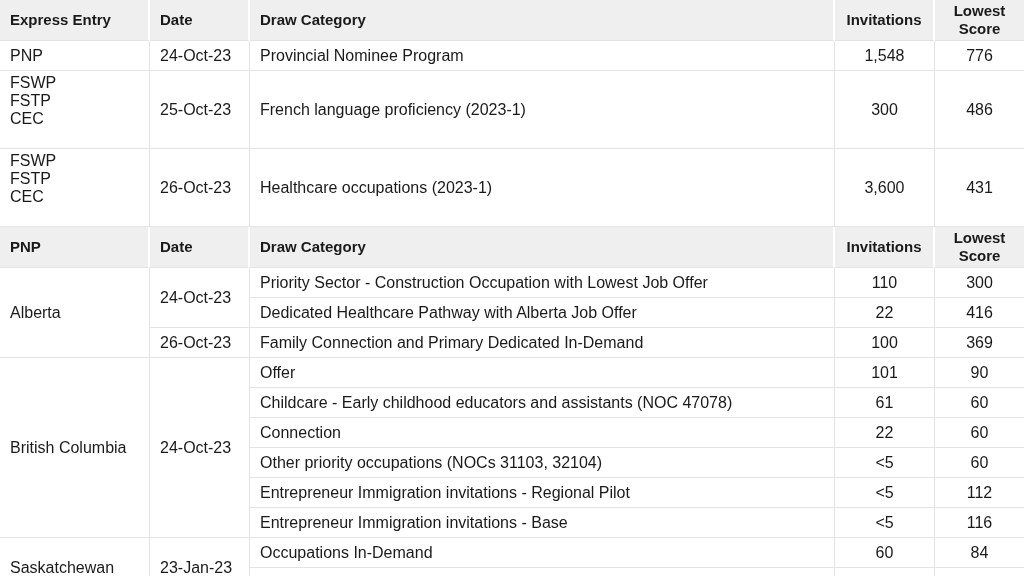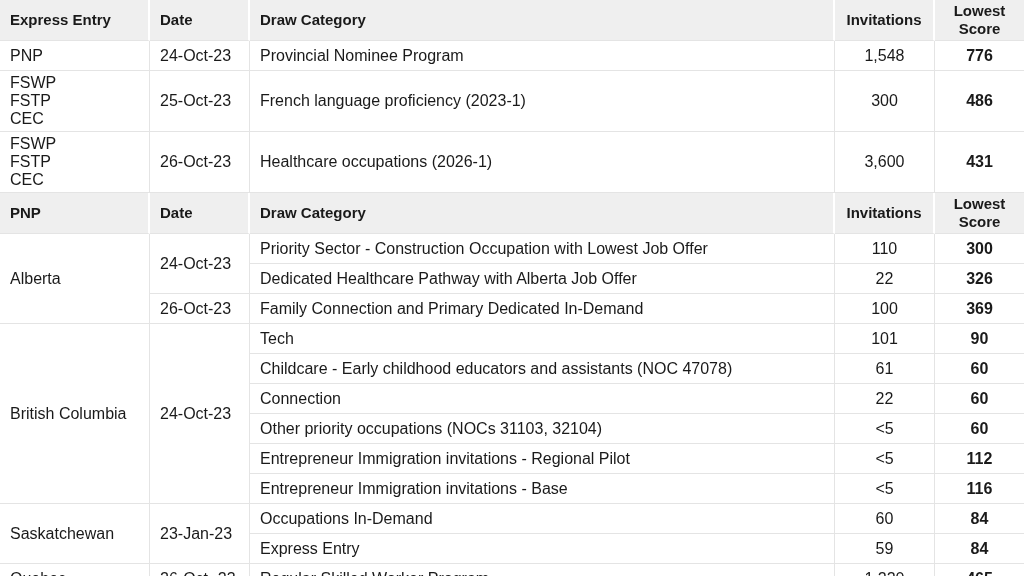--- a/index.html
+++ b/index.html
@@ -24,42 +24,42 @@
   }
   td, th {
     vertical-align: middle;
     background: var(--bg);
     border-right: 1px solid var(--border);
     border-bottom: 1px solid var(--border);
     padding: 2px 10px;
     line-height: 20px;
     overflow: hidden;
   }
-  td:last-child { border-right: none; font-weight: bold; }
+  td:last-child { border-right: none; }
   th {
     background: var(--header-bg);
     font-weight: 700;
     text-align: left;
     border-right: 2px solid #ffffff;
     border-bottom: 1px solid var(--border);
     font-size: 15px;
     line-height: 18px;
   }
   th:last-child { border-right: none; }
   th.num { text-align: center; padding: 2px 4px; }
   td.num { text-align: center; }
   tr.header-row { height: 38px; }
   tr.r30 { height: 30px; }
   tr.r55 { height: 55px; }
   tr.r54 { height: 54px; }
   td.pre {
     white-space: pre-line;
     line-height: 18px;
     padding-top: 3px;
-    padding-bottom: 3px;
+    padding-bottom: 20px;
   }
 </style>
 </head>
 <body>
 
 <table class="draws">
   <colgroup>
     <col style="width:150px">
     <col style="width:100px">
     <col style="width:585px">
@@ -92,21 +92,21 @@
     <td>French language proficiency (2023-1)</td>
     <td class="num">300</td>
     <td class="num">486</td>
   </tr>
 
   <tr class="r54">
     <td class="pre">FSWP
 FSTP
 CEC</td>
     <td>26-Oct-23</td>
-    <td>Healthcare occupations (2026-1)</td>
+    <td>Healthcare occupations (2023-1)</td>
     <td class="num">3,600</td>
     <td class="num">431</td>
   </tr>
 
   <tr class="header-row">
     <th>PNP</th>
     <th>Date</th>
     <th>Draw Category</th>
     <th class="num">Invitations</th>
     <th class="num">Lowest Score</th>
@@ -115,33 +115,33 @@
   <tr class="r30">
     <td rowspan="3">Alberta</td>
     <td rowspan="2">24-Oct-23</td>
     <td>Priority Sector - Construction Occupation with Lowest Job Offer</td>
     <td class="num">110</td>
     <td class="num">300</td>
   </tr>
   <tr class="r30">
     <td>Dedicated Healthcare Pathway with Alberta Job Offer</td>
     <td class="num">22</td>
-    <td class="num">326</td>
+    <td class="num">416</td>
   </tr>
   <tr class="r30">
     <td>26-Oct-23</td>
     <td>Family Connection and Primary Dedicated In-Demand</td>
     <td class="num">100</td>
     <td class="num">369</td>
   </tr>
 
   <tr class="r30">
     <td rowspan="6">British Columbia</td>
     <td rowspan="6">24-Oct-23</td>
-    <td>Tech</td>
+    <td>Offer</td>
     <td class="num">101</td>
     <td class="num">90</td>
   </tr>
   <tr class="r30">
     <td>Childcare - Early childhood educators and assistants (NOC 47078)</td>
     <td class="num">61</td>
     <td class="num">60</td>
   </tr>
   <tr class="r30">
     <td>Connection</td>

